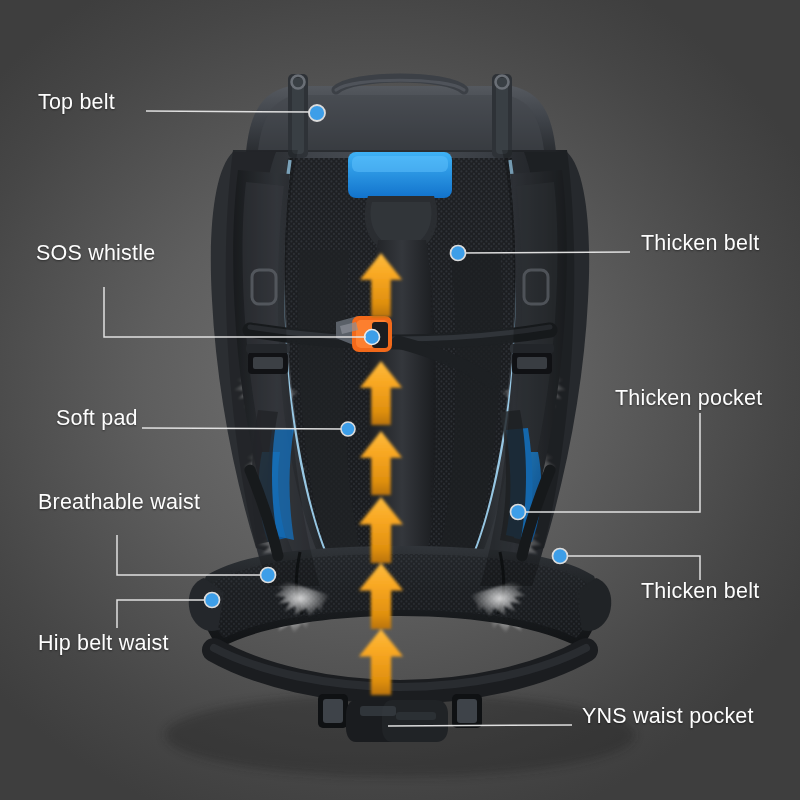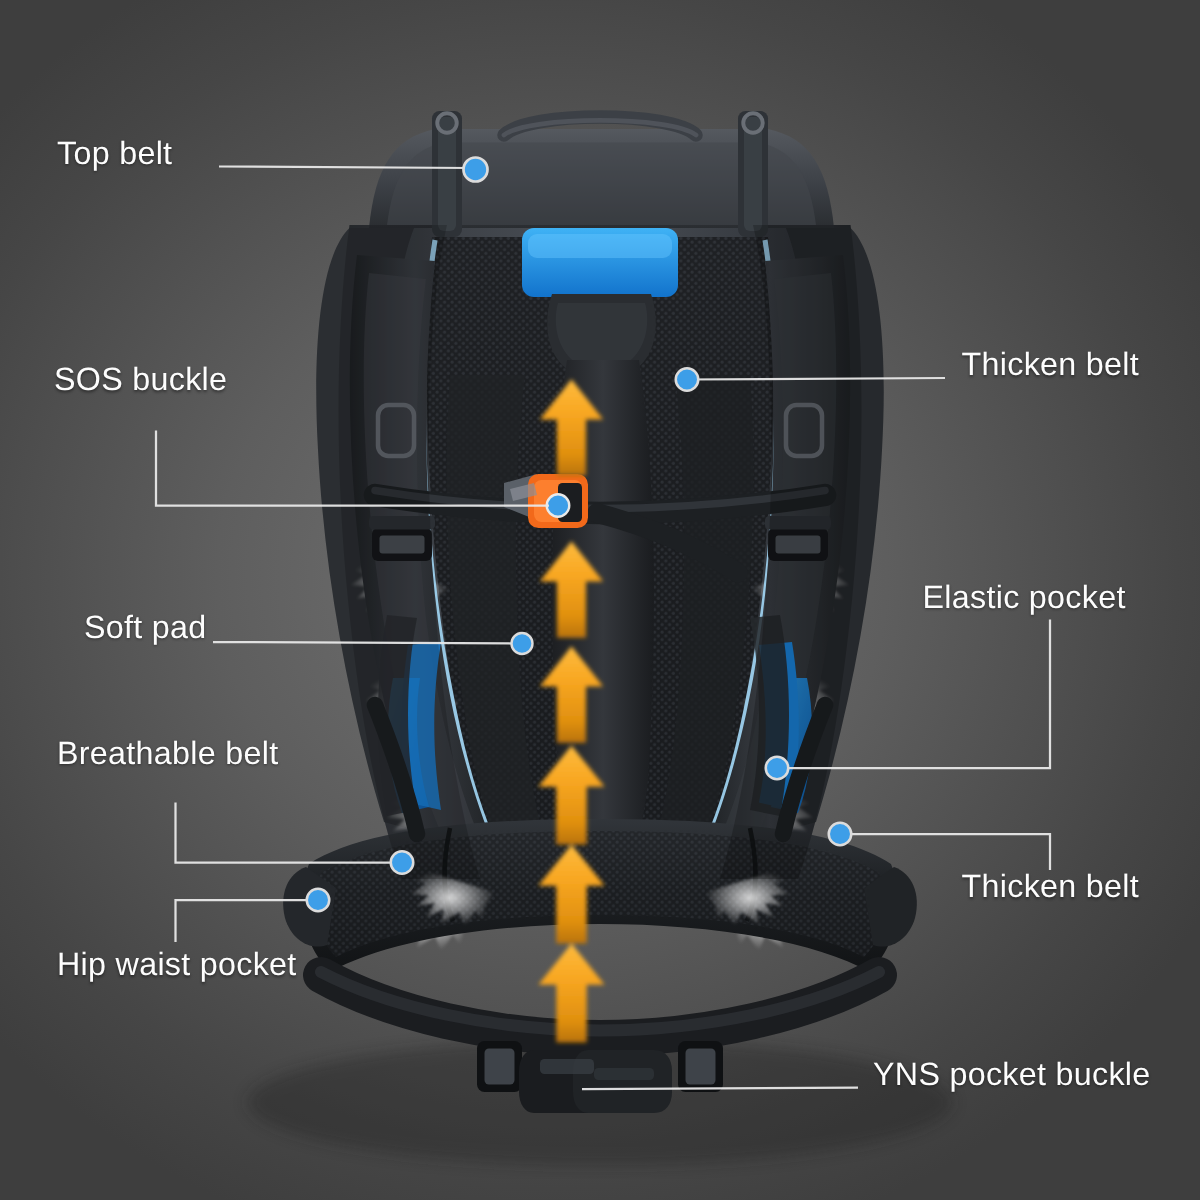--- a/index.html
+++ b/index.html
@@ -333,29 +333,29 @@
       <circle cx="268" cy="575" r="7.5" fill="#3d9ee8" stroke="#dcdcdc" stroke-width="1.7"></circle>
       <circle cx="212" cy="600" r="7.5" fill="#3d9ee8" stroke="#dcdcdc" stroke-width="1.7"></circle>
       <circle cx="458" cy="253" r="7.5" fill="#3d9ee8" stroke="#dcdcdc" stroke-width="1.7"></circle>
       <circle cx="518" cy="512" r="7.5" fill="#3d9ee8" stroke="#dcdcdc" stroke-width="1.7"></circle>
       <circle cx="560" cy="556" r="7.5" fill="#3d9ee8" stroke="#dcdcdc" stroke-width="1.7"></circle>
     </g>
   </svg>
 
   <div class="label" style="left:38px;  top:92px;">Top belt</div>
 
-  <div class="label" style="left:36px;  top:243px;">SOS buckle</div>
+  <div class="label" style="left:36px;  top:243px;">SOS whistle</div>
 
   <div class="label" style="left:56px;  top:408px;">Soft pad</div>
 
-  <div class="label" style="left:38px;  top:492px;">Breathable belt</div>
-
-  <div class="label" style="left:38px;  top:633px;">Hip waist pocket</div>
+  <div class="label" style="left:38px;  top:492px;">Breathable waist</div>
+
+  <div class="label" style="left:38px;  top:633px;">Hip belt waist</div>
 
   <div class="label r" style="left:641px; top:233px;">Thicken belt</div>
 
-  <div class="label r" style="left:615px; top:388px;">Elastic pocket</div>
+  <div class="label r" style="left:615px; top:388px;">Thicken pocket</div>
 
   <div class="label r" style="left:641px; top:581px;">Thicken belt</div>
 
-  <div class="label r" style="left:582px; top:706px;">YNS pocket buckle</div>
+  <div class="label r" style="left:582px; top:706px;">YNS waist pocket</div>
 
 </div>
 
 </body></html>

